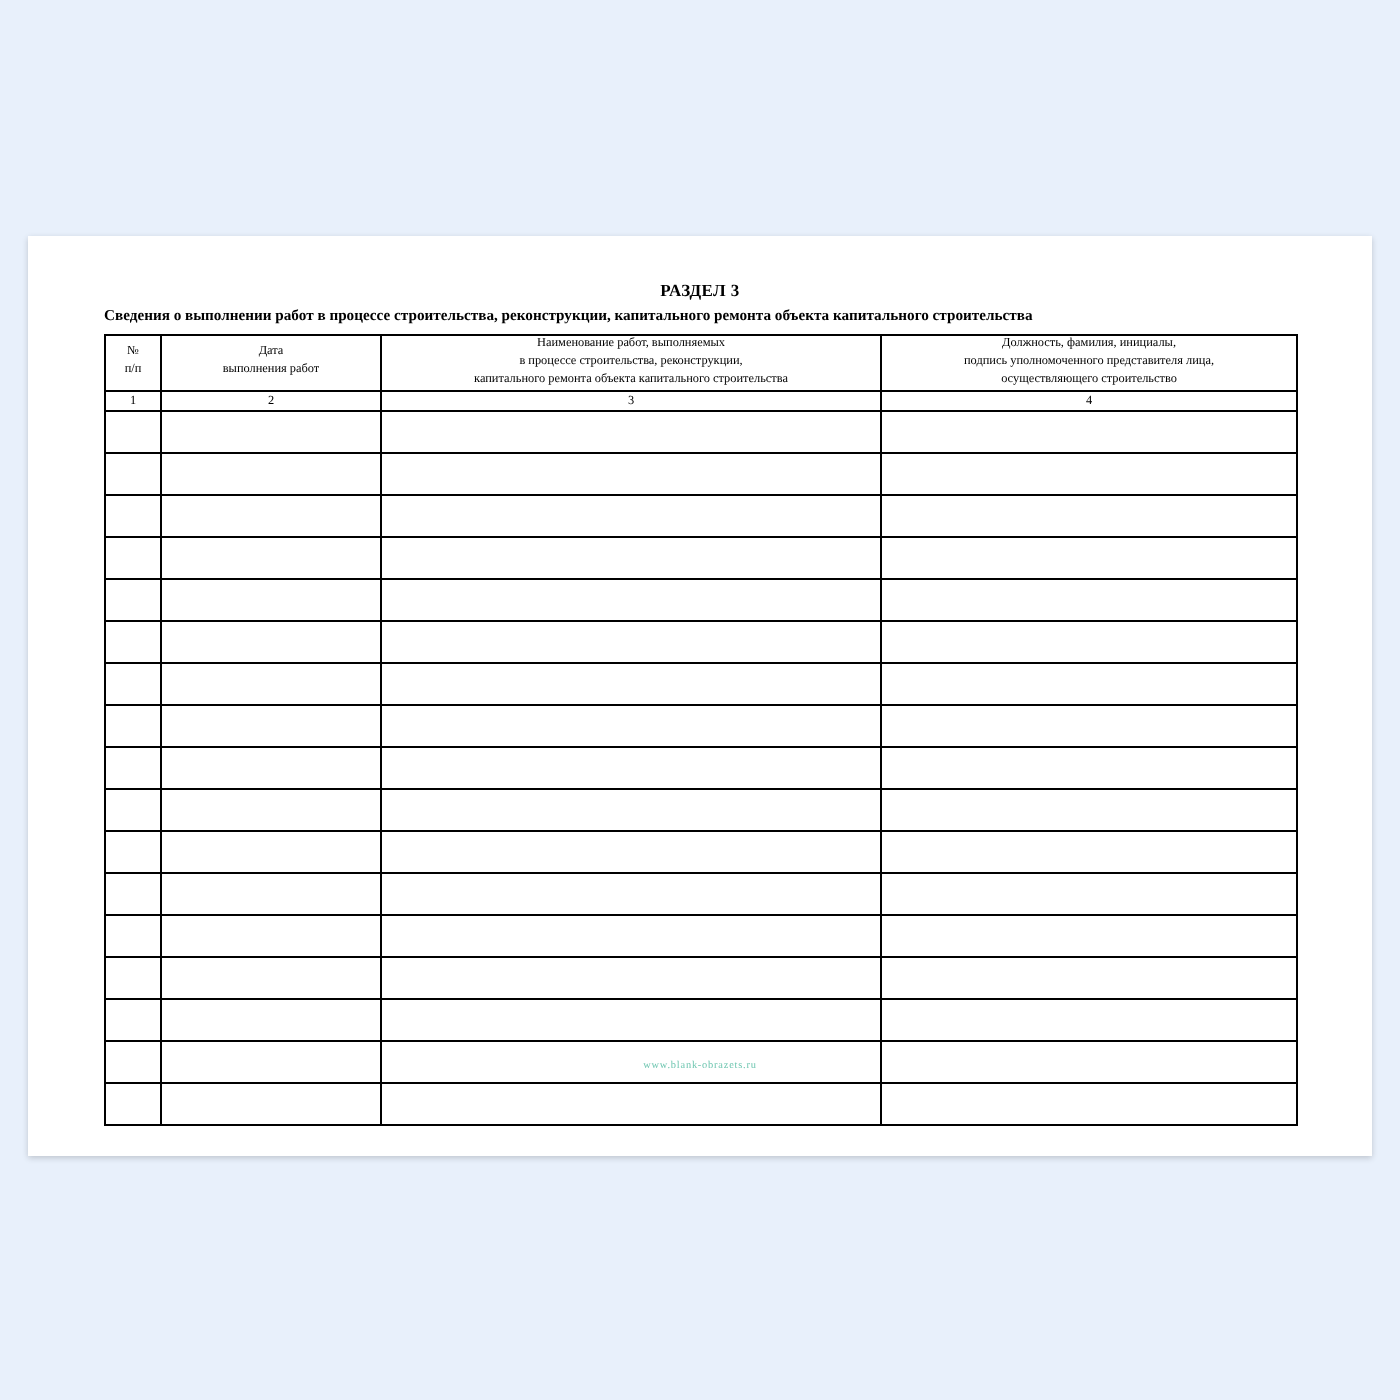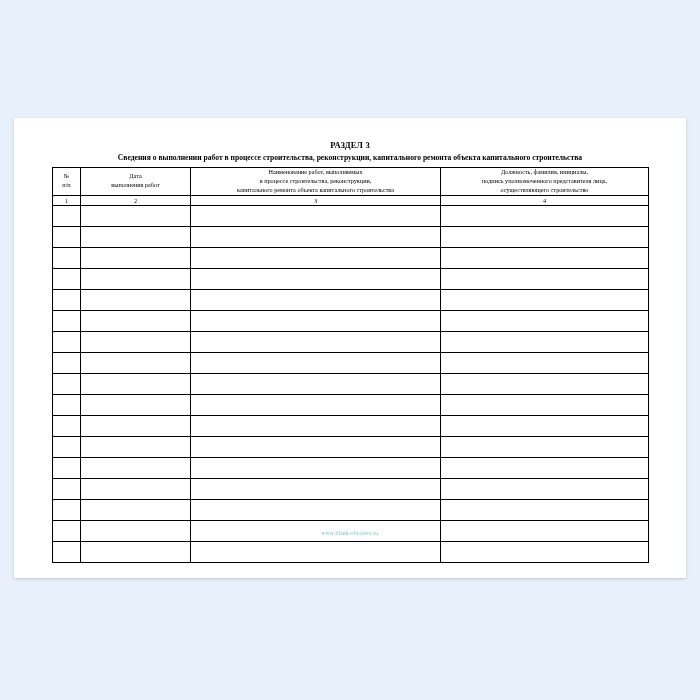--- a/index.html
+++ b/index.html
@@ -36,21 +36,20 @@
   }
   .doc-title {
     text-align: center;
     font-size: 8.5px;
     font-weight: bold;
     letter-spacing: 0.2px;
     color: #000;
     margin-bottom: 3px;
   }
   .doc-subtitle {
-    text-align: center;
     font-size: 7.6px;
     font-weight: bold;
     color: #000;
     margin-bottom: 5px;
     white-space: nowrap;
   }
   table.reg {
     border-collapse: collapse;
     width: 596px;
     table-layout: fixed;

